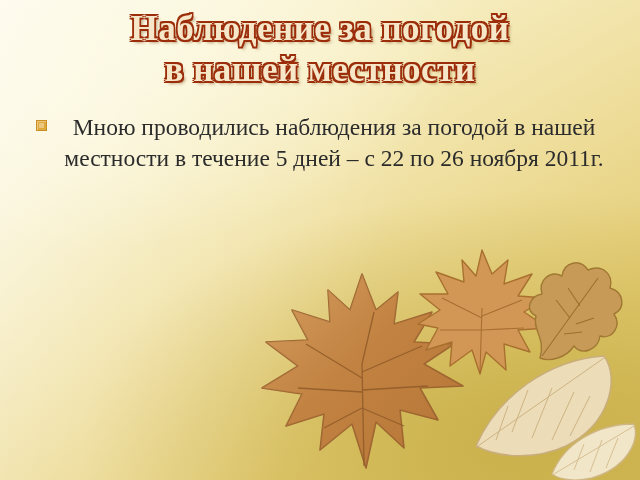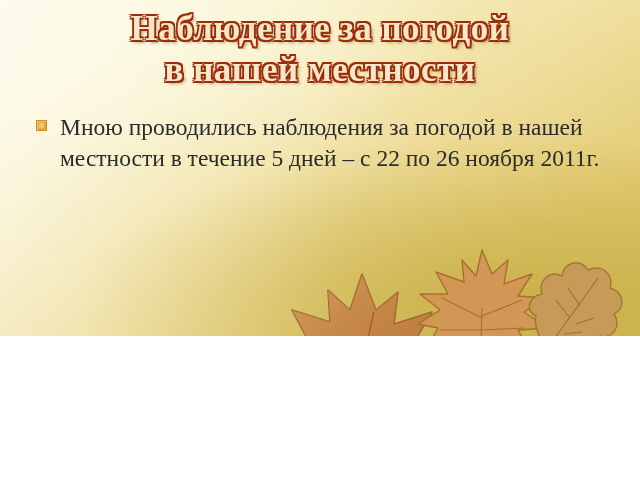--- a/index.html
+++ b/index.html
@@ -8,21 +8,21 @@
   }
   body {
     width: 640px;
     height: 480px;
     overflow: hidden;
     font-family: "Liberation Serif", serif;
   }
   #slide {
     position: relative;
     width: 640px;
-    height: 336px;
+    height: 480px;
     overflow: hidden;
     background:
       radial-gradient(ellipse 120% 90% at 82% 92%, #c9b04a 0%, rgba(201,176,74,0) 58%),
       radial-gradient(ellipse 110% 80% at 12% 8%, #fbf6d6 0%, rgba(251,246,214,0) 55%),
       linear-gradient(150deg, #fdfbe8 0%, #f7eec2 28%, #eedd9a 55%, #e3cc74 78%, #d8bc5c 100%);
   }
   
   #sheen {
     position: absolute;
     inset: 0;
@@ -84,21 +84,21 @@
   }
   .bullet::after {
     content: "";
     position: absolute;
     left: 3px;
     top: 3px;
     width: 5px;
     height: 5px;
     background: rgba(255,255,255,0.35);
   }
-  .ptext { display: block; }
+  .ptext { display: block; text-align: center; }
 
   
   .leaf { position: absolute; pointer-events: none; }
 
   #leaf-maple-big { left: 258px; top: 268px; width: 215px; height: 205px; }
   #leaf-maple-small { left: 416px; top: 246px; width: 135px; height: 130px; }
   #leaf-oak { left: 516px; top: 252px; width: 118px; height: 112px; }
   #leaf-birch { left: 470px; top: 348px; width: 160px; height: 110px; }
   #leaf-birch-small { left: 548px; top: 420px; width: 92px; height: 62px; }
 </style>

